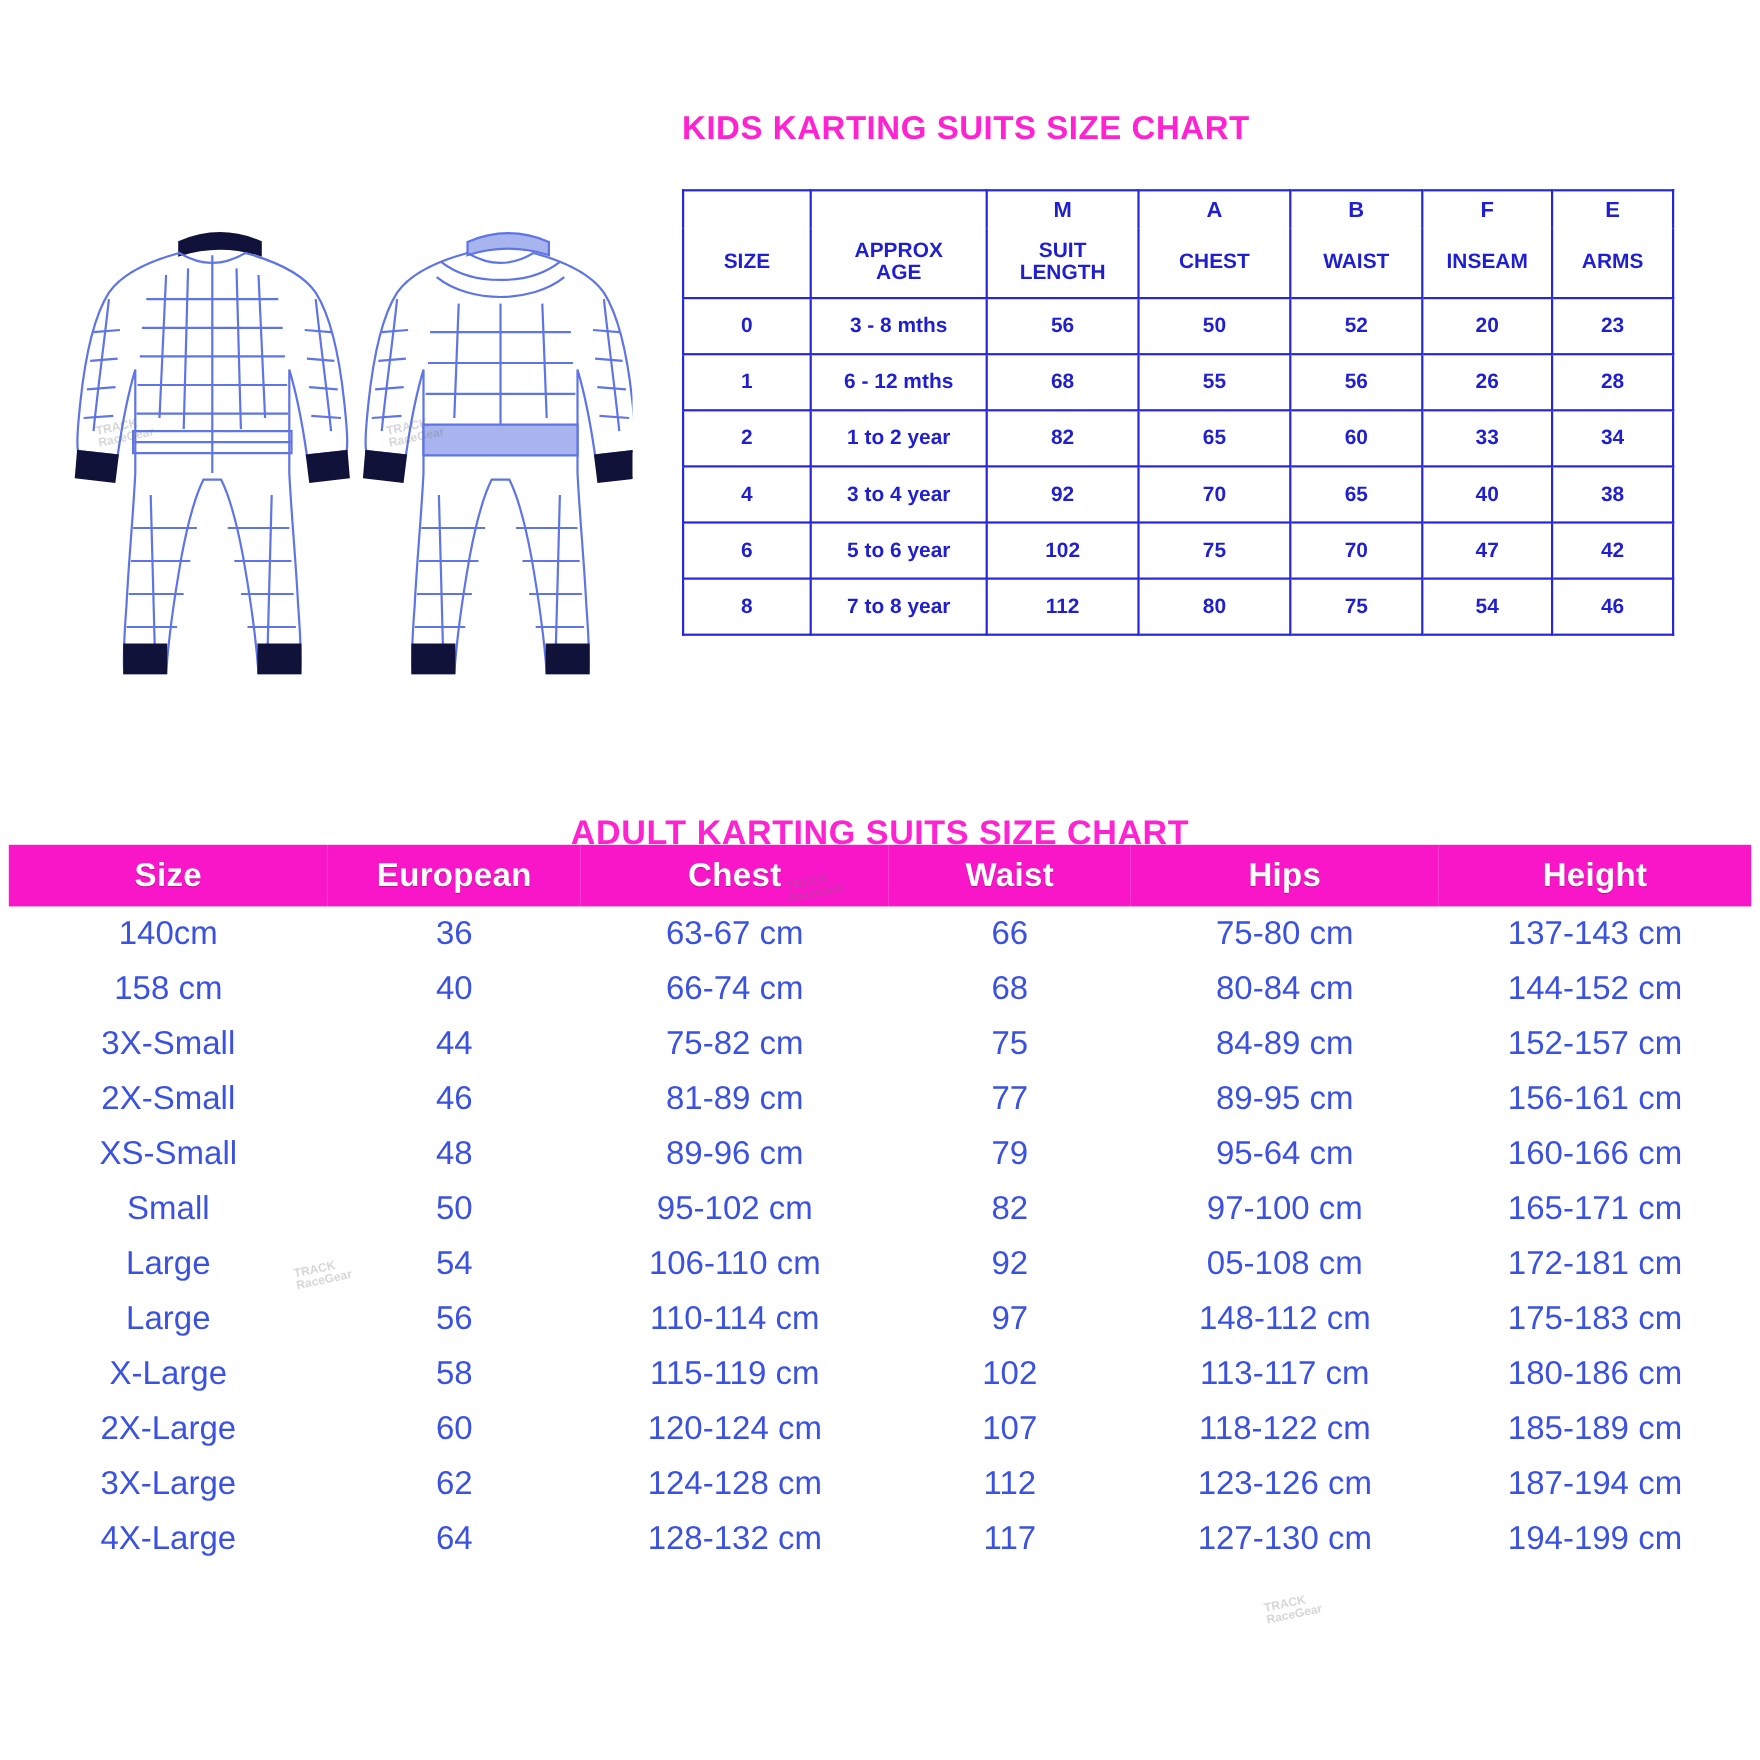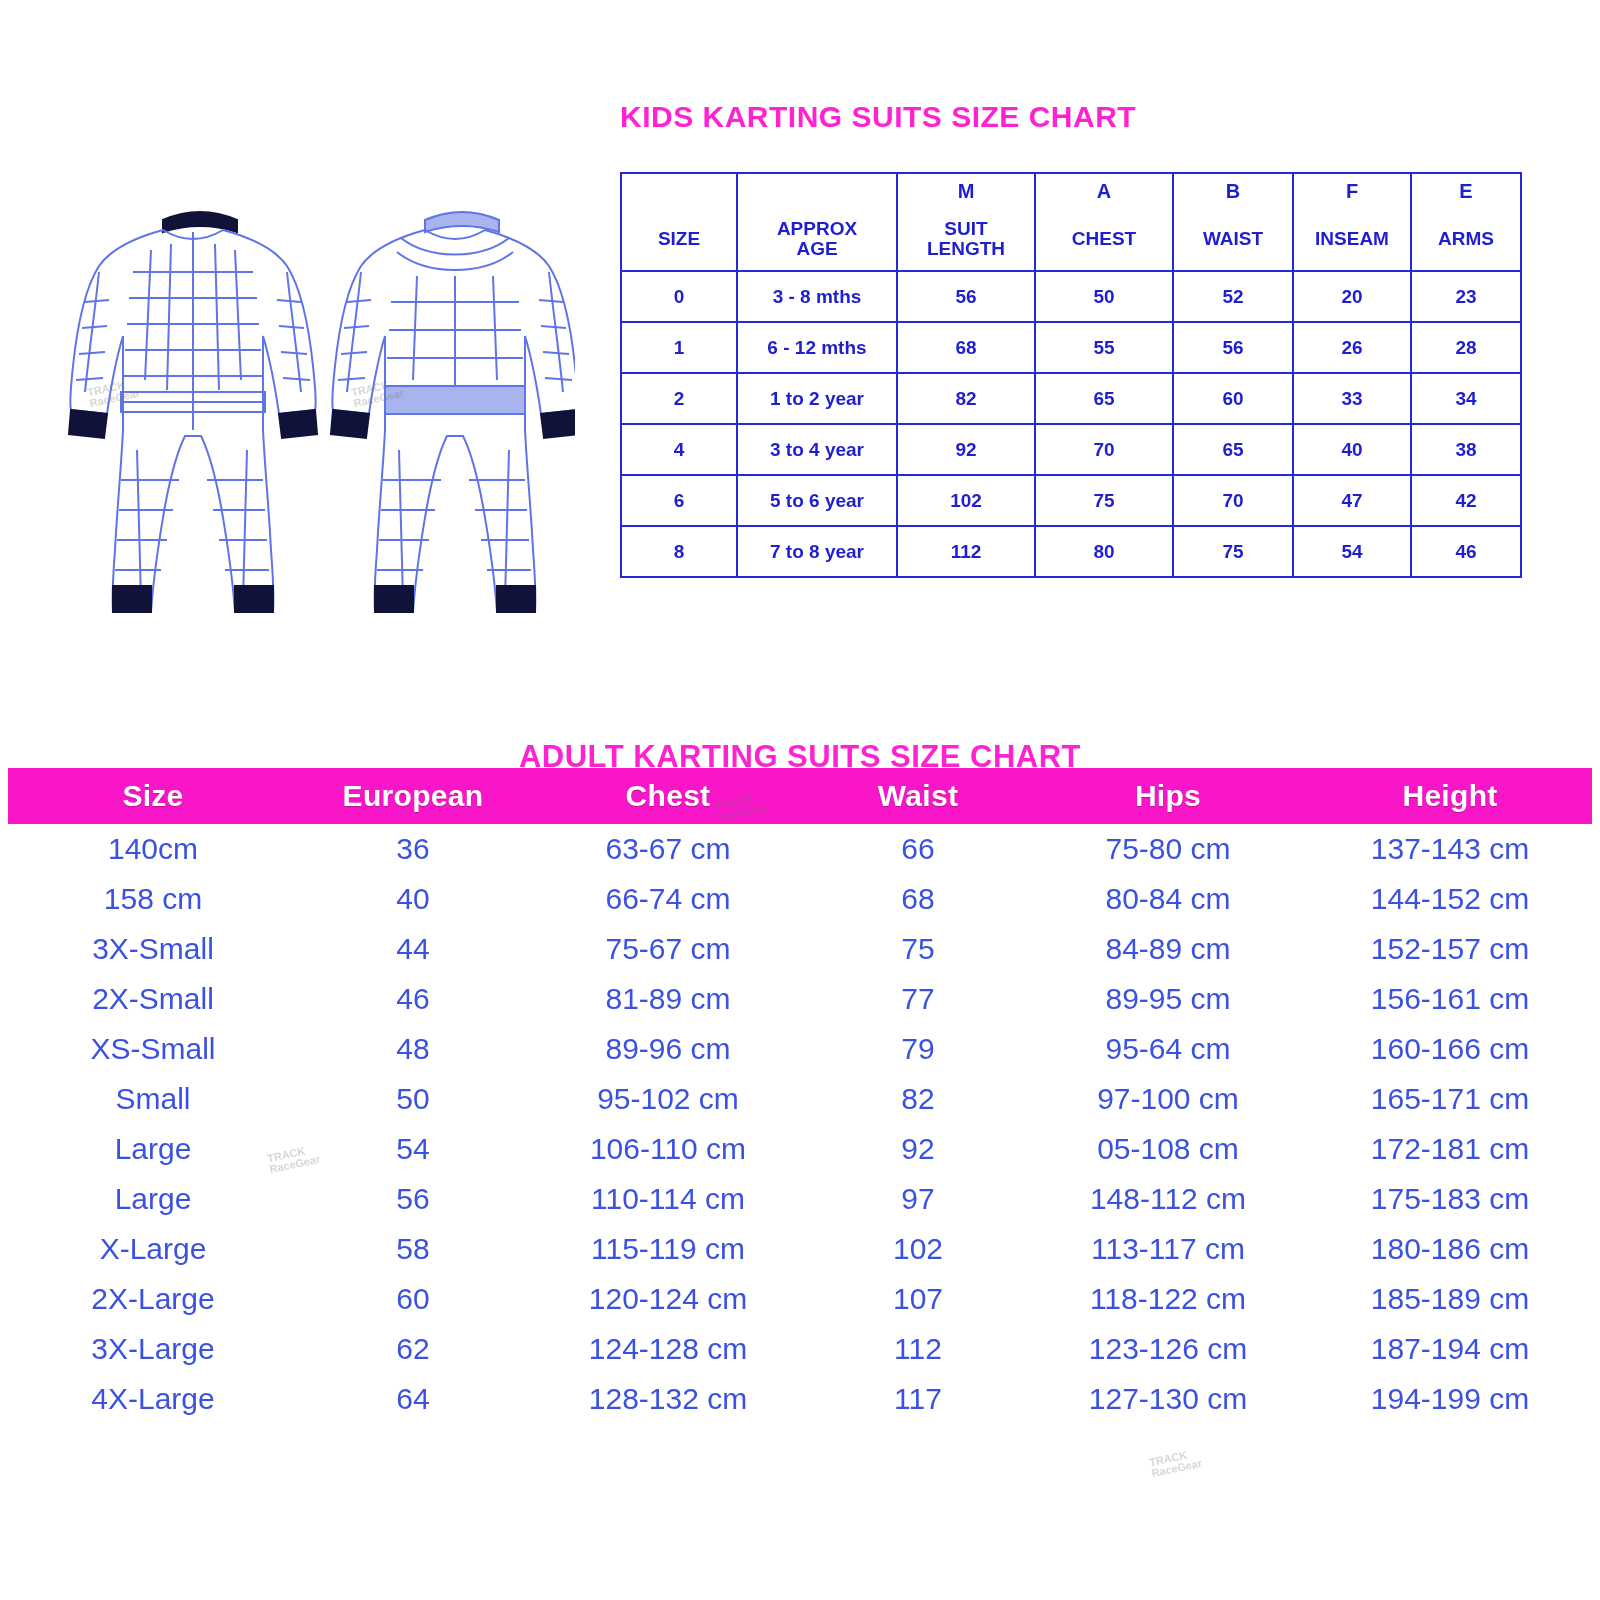--- a/index.html
+++ b/index.html
@@ -390,21 +390,21 @@
         <td>158 cm</td>
         <td>40</td>
         <td>66-74 cm</td>
         <td>68</td>
         <td>80-84 cm</td>
         <td>144-152 cm</td>
       </tr>
       <tr>
         <td>3X-Small</td>
         <td>44</td>
-        <td>75-67 cm</td>
+        <td>75-82 cm</td>
         <td>75</td>
         <td>84-89 cm</td>
         <td>152-157 cm</td>
       </tr>
       <tr>
         <td>2X-Small</td>
         <td>46</td>
         <td>81-89 cm</td>
         <td>77</td>
         <td>89-95 cm</td>

